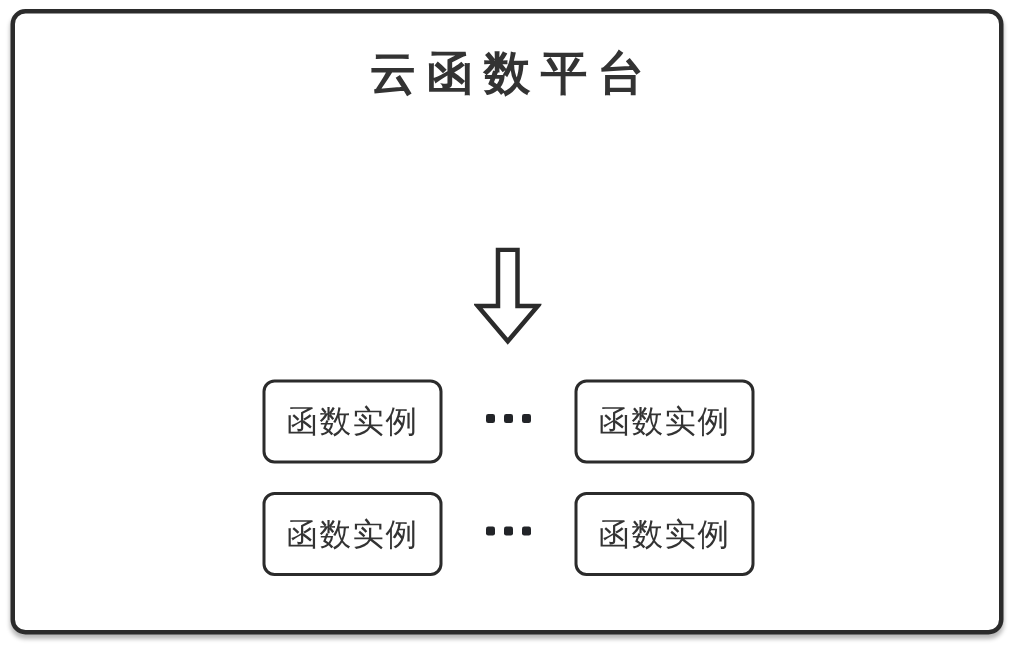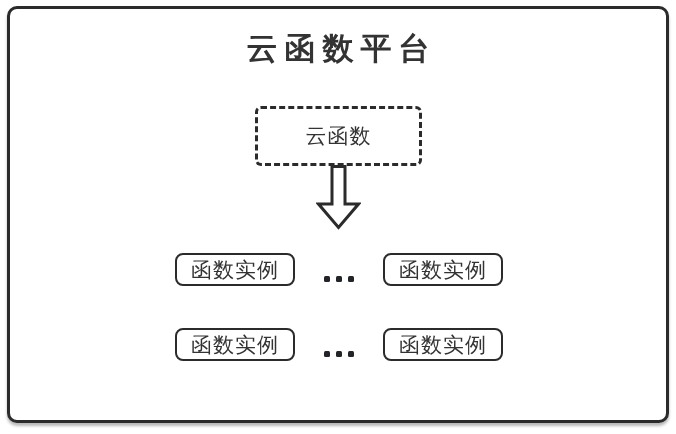--- a/index.html
+++ b/index.html
@@ -54,21 +54,21 @@
     color: #333333;
     letter-spacing: 1px;
   }
   .arrow {
     position: absolute;
     left: 316px; top: 165px;
     width: 45px; height: 65px;
   }
   .inst {
     position: absolute;
-    width: 120px; height: 33px;
+    width: 120px; height: 56px;
     box-sizing: border-box;
     border: 2.5px solid #2b2b2b;
     border-radius: 8px;
     background: #ffffff;
     display: flex;
     align-items: center;
     justify-content: center;
     font-size: 21px;
     color: #333333;
     letter-spacing: 1px;
@@ -103,23 +103,20 @@
 </style>
 </head>
 <body>
 
 <div class="stage">
 
   <div class="card"></div>
 
   <div class="title">云函数平台</div>
 
-  <div class="cloud-box">
-    <span>云函数</span>
-  </div>
 
   <svg class="arrow" viewBox="0 0 45 65" aria-hidden="true">
     <polygon points="16,1.5 16,39 2.5,39 22.5,62.5 42.5,39 29,39 29,1.5" fill="#ffffff" stroke="#2b2b2b" stroke-width="3" stroke-linejoin="miter"></polygon>
   </svg>
 
   <div class="inst r1c1">函数实例</div>
 
   <div class="dots row1">
     <span></span>
     <span></span>

